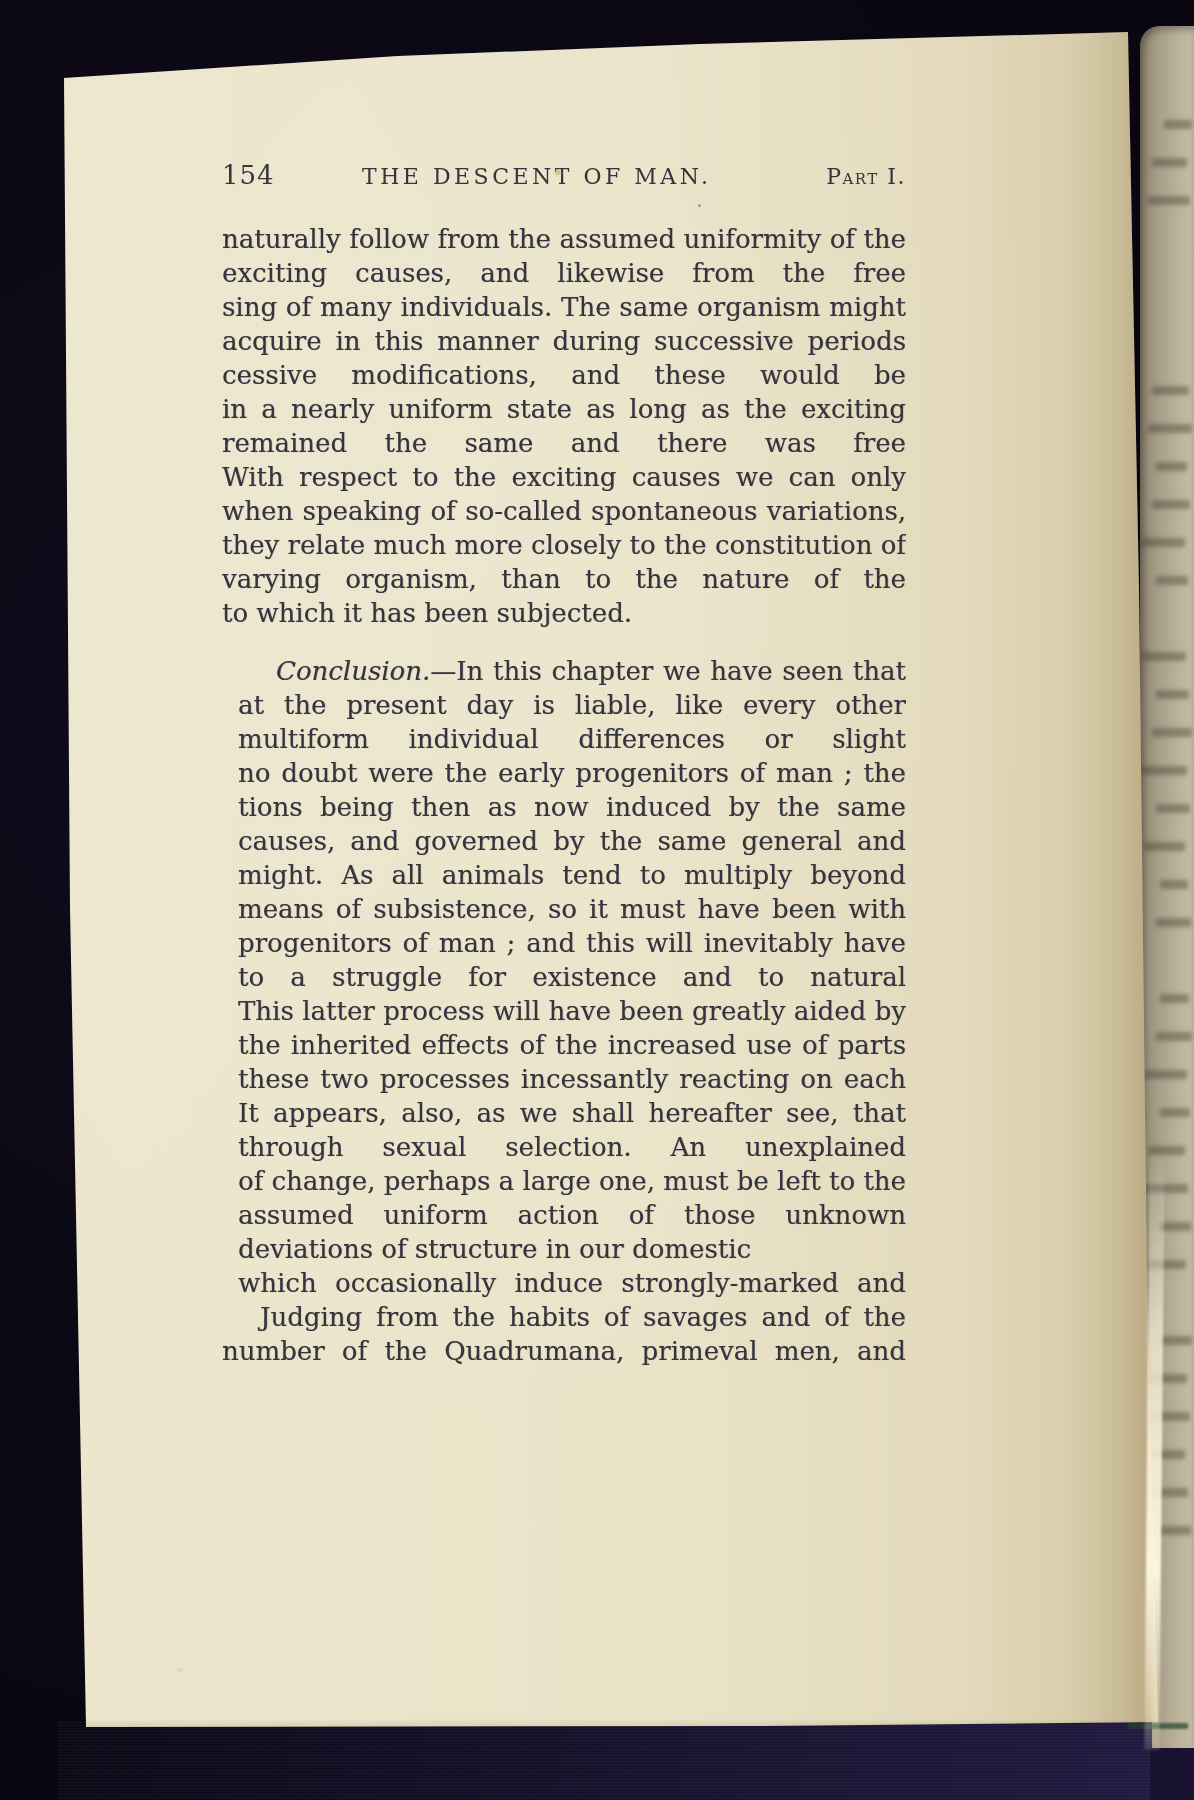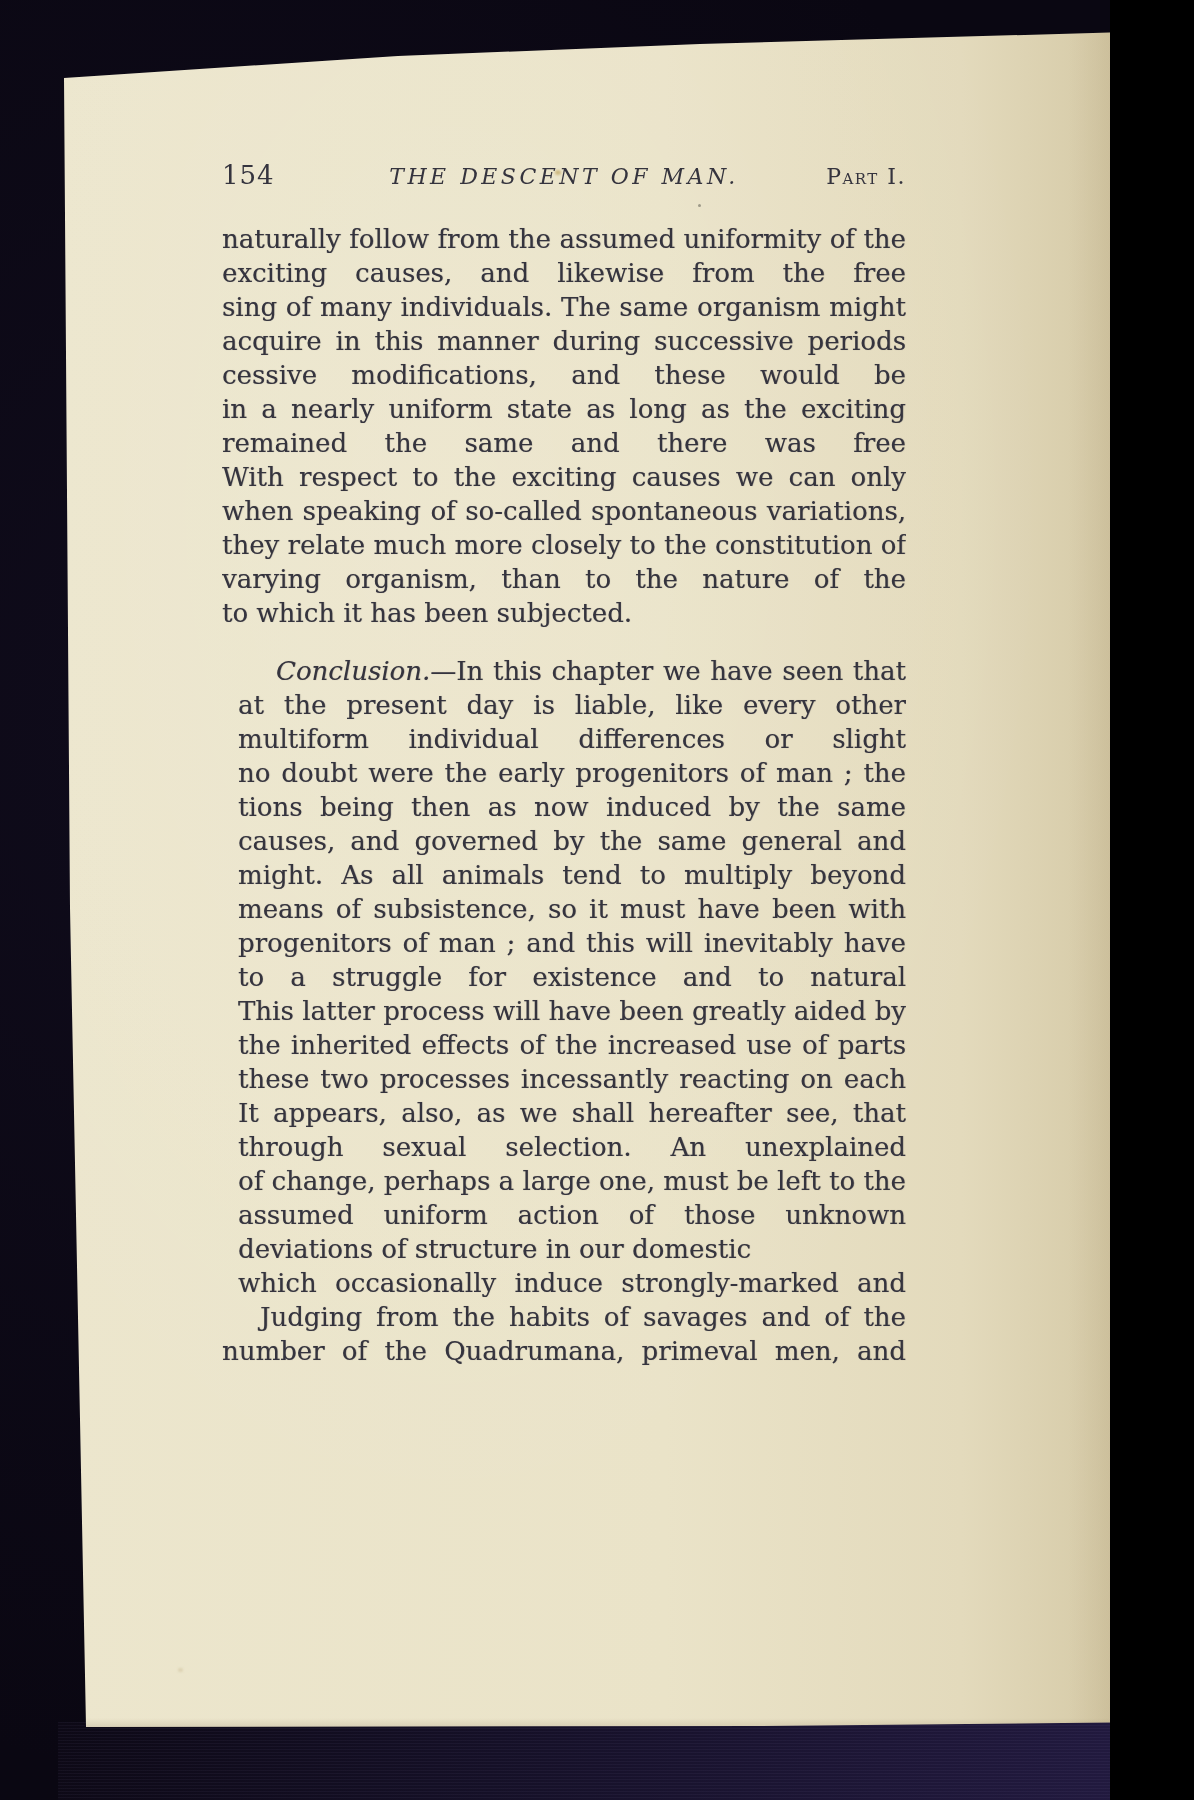--- a/index.html
+++ b/index.html
@@ -2,21 +2,21 @@
 <html style="--background: #0a0712; --paper: #eae3c7; --ink: #35343e; --cover-fabric: #191331; --adjacent-page: #b3aa93; --edge-highlight: #fcf4dc;"><head>
 <meta charset="utf-8">
 <style>
   html, body {
     margin: 0;
     padding: 0;
     background: #000;
   }
   .stage {
     position: relative;
-    width: 1110px;
+    width: 1194px;
     height: 1800px;
     overflow: hidden;
     background:
       radial-gradient(ellipse at 20% 40%, rgba(40,32,70,0.18), transparent 70%),
       var(--background, #0a0712);
     font-family: "DejaVu Serif", "Liberation Serif", serif;
   }
 
   
   .cover-fabric {
@@ -116,24 +116,23 @@
     align-items: baseline;
     height: 34px;
   }
   .page-number {
     width: 140px;
     font-size: 26px;
     letter-spacing: 1px;
   }
   .running-title {
     flex: 1;
-    text-align: center;
+    text-align: left;
     font-size: 22px;
     letter-spacing: 3.5px;
-    font-style: italic;
   }
   .part-label {
     width: 140px;
     text-align: right;
     font-size: 22px;
     font-variant: small-caps;
     letter-spacing: 1.5px;
   }
   .page-body {
     margin-top: 28px;

